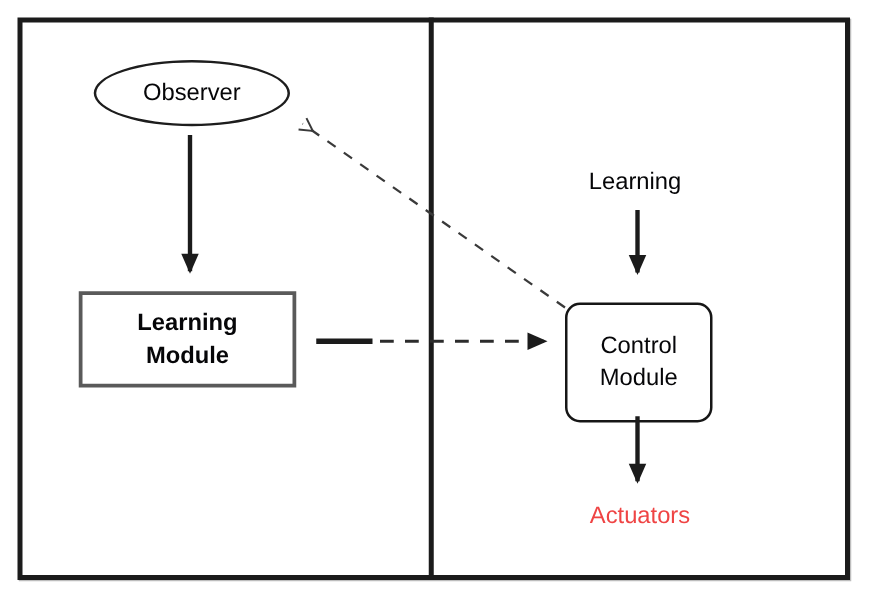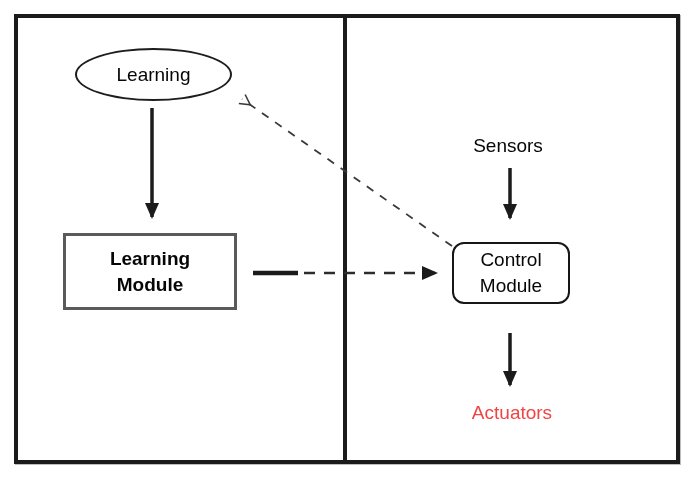--- a/index.html
+++ b/index.html
@@ -67,21 +67,21 @@
     align-items: center;
     justify-content: center;
     font-weight: bold;
   }
   #learning-module-node .node-label { max-width: 100px; }
   #control-module-node {
     position: absolute;
     left: 452px;
     top: 242px;
     width: 118px;
-    height: 62px;
+    height: 96px;
     border: 2.5px solid #161616;
     border-radius: 12px;
     box-sizing: border-box;
     background: #ffffff;
     display: flex;
     align-items: center;
     justify-content: center;
   }
   #control-module-node .node-label { max-width: 90px; }
   #sensors-label {
@@ -113,32 +113,32 @@
 </style>
 </head>
 <body>
 
 <div id="canvas">
 
   <div id="outer-frame"></div>
   <div id="panel-divider"></div>
 
   <div id="observer-node">
-    <span class="node-label">Learning</span>
+    <span class="node-label">Observer</span>
   </div>
 
   <div id="learning-module-node">
     <span class="node-label">Learning Module</span>
   </div>
 
   <div id="control-module-node">
     <span class="node-label">Control Module</span>
   </div>
 
-  <div id="sensors-label">Sensors</div>
+  <div id="sensors-label">Learning</div>
 
   <div id="actuators-label">Actuators</div>
 
   <svg id="arrow-layer" viewBox="0 0 698 488" xmlns="http://www.w3.org/2000/svg">
     <defs>
       <marker id="arrowFilled" markerUnits="userSpaceOnUse" markerWidth="20" markerHeight="18" refX="15" refY="8" orient="auto">
         <path d="M1,1 L17,8 L1,15 Z" fill="#1b1b1b"></path>
       </marker>
       <marker id="arrowOpen" markerUnits="userSpaceOnUse" markerWidth="16" markerHeight="16" refX="12" refY="8" orient="auto">
         <path d="M12,2.5 L2,8 L12,13.5" fill="none" stroke="#3a3a3a" stroke-width="1.6"></path>

